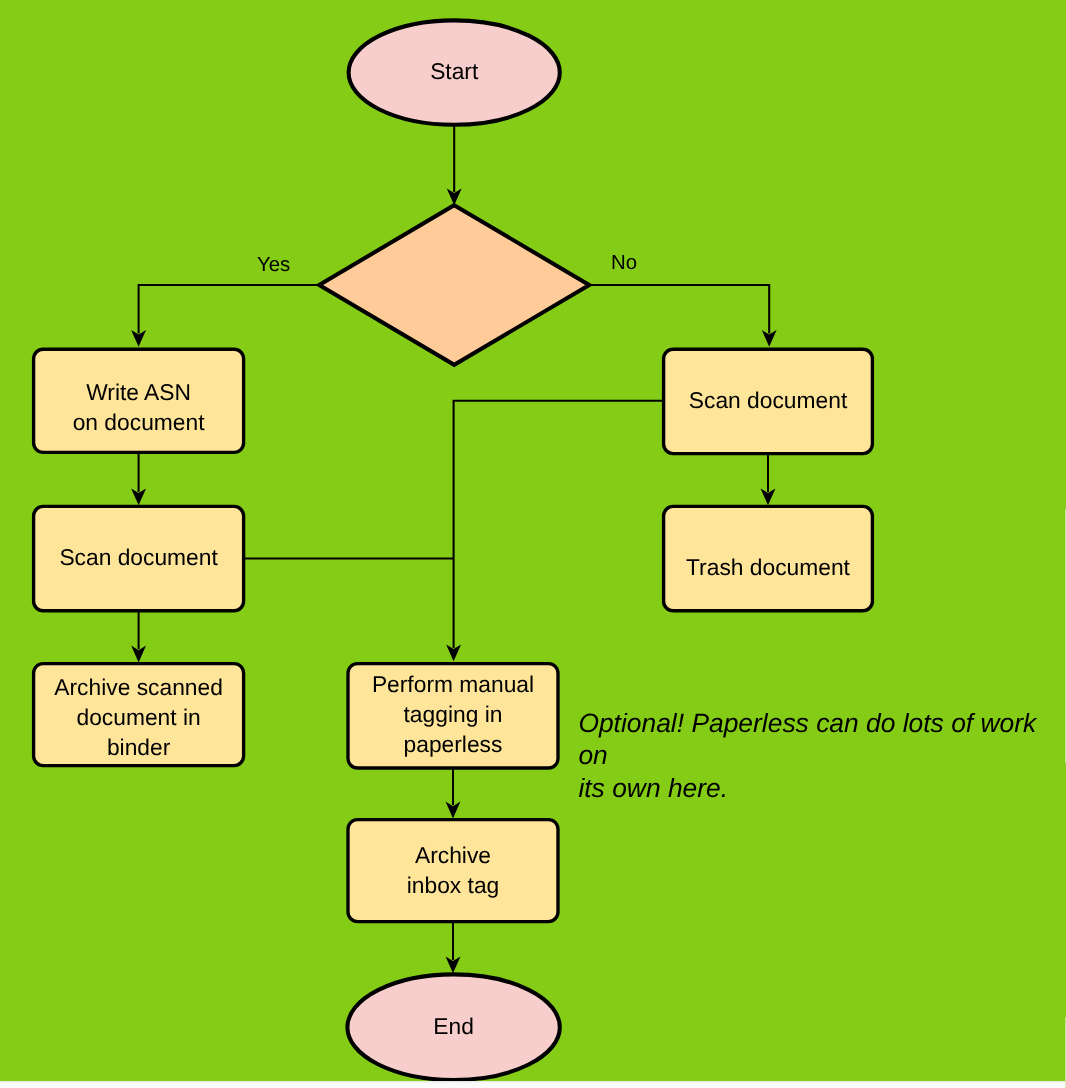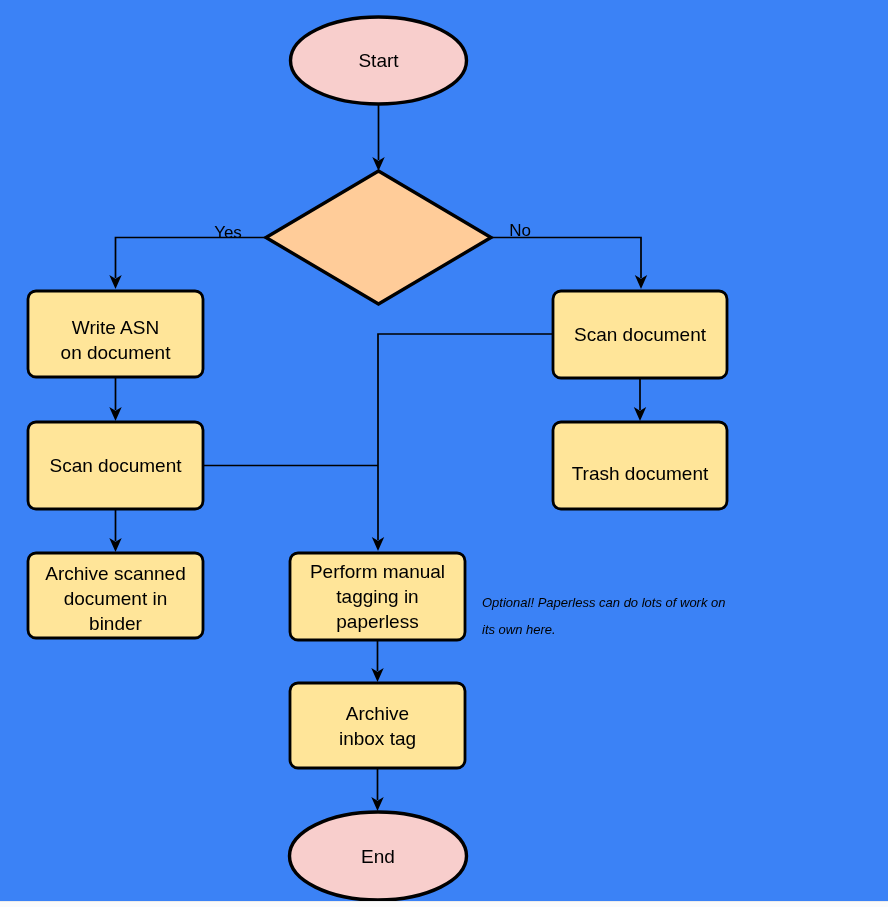--- a/index.html
+++ b/index.html
@@ -1,20 +1,20 @@
 <!DOCTYPE html>
 <html><head>
 <meta charset="utf-8">
 <style>
   html, body { margin: 0; padding: 0; background: #ffffff; }
   .stage {
     position: relative;
     width: 888px;
     height: 907px;
-    background: #3b82f6;
+    background: #84cc16;
     font-family: "Liberation Sans", "DejaVu Sans", sans-serif;
     overflow: hidden;
   }
   svg.layer { position: absolute; left: 0; top: 0; }
   .edge { stroke: #000000; stroke-width: 1.7; fill: none; }
   .arrowhead { fill: #000000; stroke: none; }
   .shape-terminator { stroke: #000000; stroke-width: 3.4; }
   .shape-decision { stroke: #000000; stroke-width: 3.4; stroke-linejoin: miter; }
   .shape-process { stroke: #000000; stroke-width: 2.8; }
   .node-label {
@@ -27,25 +27,24 @@
     font-size: 19px;
     line-height: 25px;
     color: #000000;
   }
   .edge-label {
     position: absolute;
     font-size: 17px;
     line-height: 20px;
     color: #000000;
     text-align: center;
-    margin-top: 12px;
   }
   .annotation {
     position: absolute;
-    font-size: 13px;
+    font-size: 22px;
     line-height: 27px;
     font-style: italic;
     color: #000000;
     white-space: pre-line;
   }
   .bottom-edge {
     position: absolute;
     left: 0;
     bottom: 0;
     width: 888px;

